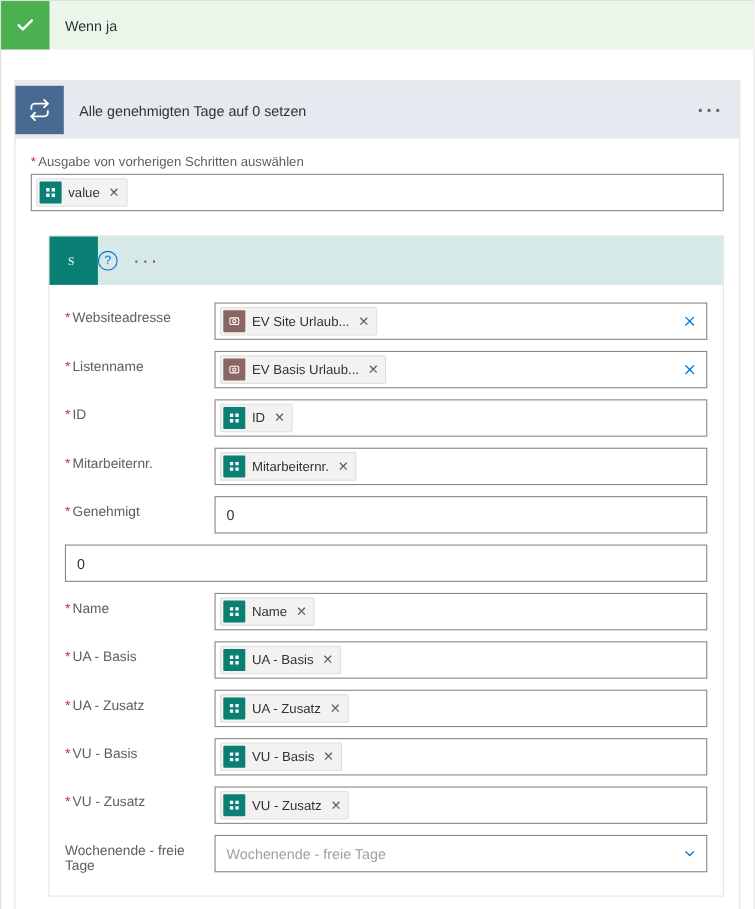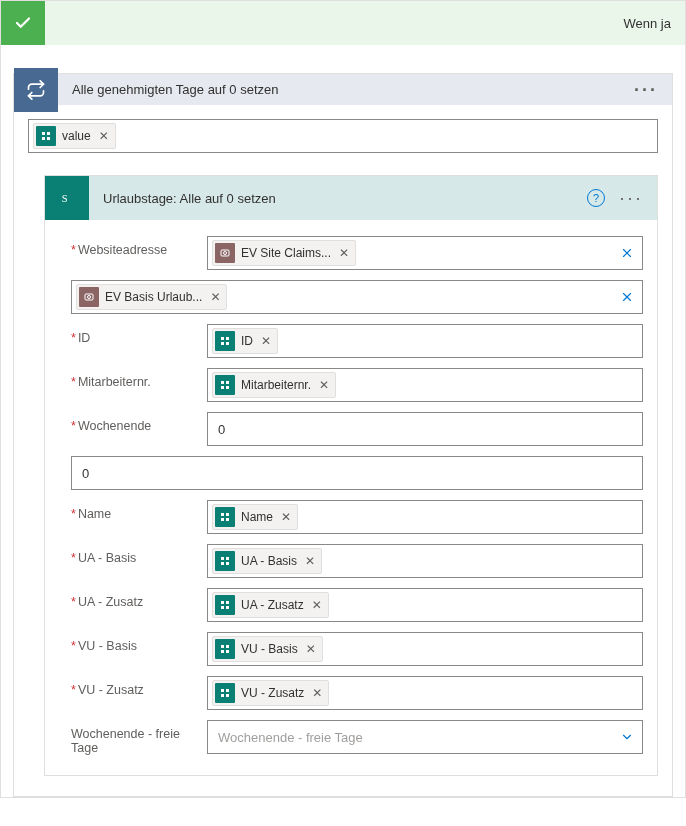--- a/index.html
+++ b/index.html
@@ -13,21 +13,20 @@
   }
   .outer-card {
     border: 1px solid #e1dfdd;
     background: #fff;
   }
   .header {
     display: flex;
     align-items: center;
     background: #eaf6ea;
     height: 44px;
-    justify-content: space-between;
   }
   .header .icon-box {
     width: 44px;
     height: 44px;
     background: #4caf50;
     display: flex;
     align-items: center;
     justify-content: center;
     color: #fff;
   }
@@ -40,21 +39,21 @@
     padding: 28px 12px 0 12px;
   }
 
   .loop-card {
     border: 1px solid #e1dfdd;
   }
   .loop-header {
     display: flex;
     align-items: center;
     background: #e6e9ef;
-    height: 31px;
+    height: 52px;
     position: relative;
   }
   .loop-header .icon-box {
     width: 44px;
     height: 44px;
     background: #486991;
     display: flex;
     align-items: center;
     justify-content: center;
     color: #fff;
@@ -176,21 +175,20 @@
   }
 
   .action-body {
     padding: 16px 14px 10px 14px;
     background: #fff;
   }
   .form-row {
     display: flex;
     align-items: flex-start;
     margin-bottom: 10px;
-    margin-left: 12px;
   }
   .form-row .lbl {
     width: 136px;
     padding-top: 7px;
     font-size: 12.5px;
     color: #605e5c;
   }
   .form-row .ctrl {
     flex: 1;
   }
@@ -241,72 +239,73 @@
               <path d="M3 11V9a4 4 0 0 1 4-4h14"></path>
             <polyline points="7 23 3 19 7 15"></polyline>
               <path d="M21 13v2a4 4 0 0 1-4 4H3"></path>
           </svg>
         </div>
         <div class="title">Alle genehmigten Tage auf 0 setzen</div>
         <div class="actions dots">···</div>
       </div>
 
       <div class="loop-body">
+        <div class="field-label req">Ausgabe von vorherigen Schritten auswählen</div>
         <div class="input-box">
           <span class="token">
             <span class="tk-icon tk-sp">
               <svg width="12" height="12" viewBox="0 0 24 24" fill="white">
                   <path d="M4 4h6v6H4zM14 4h6v6h-6zM4 14h6v6H4zM14 14h6v6h-6z"></path>
                 </svg>
             </span>
             <span>value</span>
             <span class="tk-remove">✕</span>
           </span>
         </div>
 
         <div class="action-card">
           <div class="action-header">
             <div class="icon-box">
               <svg width="18" height="18" viewBox="0 0 24 24" fill="white">
                   <text x="5" y="17" font-size="14" font-family="Segoe UI" fill="white">S</text>
                 </svg>
             </div>
-            <div class="title">Urlaubstage: Alle auf 0 setzen</div>
             <div class="actions">
               <div class="help-icon">?</div>
               <div class="dots" style="color:#605e5c;">···</div>
             </div>
           </div>
 
           <div class="action-body" id="action-body">
 
           <div class="form-row">
                 <div class="lbl req">Websiteadresse</div>
                 <div class="ctrl">
                   <div class="input-box">
                     <span class="token">
                       <span class="tk-icon tk-env">
                         <svg width="12" height="12" viewBox="0 0 24 24" fill="none" stroke="white" stroke-width="2">
                           <rect x="4" y="6" width="16" height="12" rx="2"></rect>
                           <circle cx="12" cy="12" r="3"></circle>
                         </svg>
                       </span>
-                      <span>EV Site Claims...</span>
+                      <span>EV Site Urlaub...</span>
                       <span class="tk-remove">✕</span>
                     </span>
                     <span class="right-icon clear">
                       <svg width="14" height="14" viewBox="0 0 24 24" fill="none" stroke="#0078d4" stroke-width="2" stroke-linecap="round">
                         <line x1="18" y1="6" x2="6" y2="18"></line>
                         <line x1="6" y1="6" x2="18" y2="18"></line>
                       </svg>
                     </span>
                   </div>
                 </div>
               </div>
               <div class="form-row">
+                <div class="lbl req">Listenname</div>
                 <div class="ctrl">
                   <div class="input-box">
                     <span class="token">
                       <span class="tk-icon tk-env">
                         <svg width="12" height="12" viewBox="0 0 24 24" fill="none" stroke="white" stroke-width="2">
                           <rect x="4" y="6" width="16" height="12" rx="2"></rect>
                           <circle cx="12" cy="12" r="3"></circle>
                         </svg>
                       </span>
                       <span>EV Basis Urlaub...</span>
@@ -347,21 +346,21 @@
                           <path d="M4 4h6v6H4zM14 4h6v6h-6zM4 14h6v6H4zM14 14h6v6h-6z"></path>
                         </svg>
                       </span>
                       <span>Mitarbeiternr.</span>
                       <span class="tk-remove">✕</span>
                     </span>
                   </div>
                 </div>
               </div>
               <div class="form-row">
-                <div class="lbl req">Wochenende</div>
+                <div class="lbl req">Genehmigt</div>
                 <div class="ctrl">
                   <div class="input-box">
                     <span class="text-plain">0</span>
                   </div>
                 </div>
               </div>
               <div class="form-row">
                 <div class="ctrl">
                   <div class="input-box">
                     <span class="text-plain">0</span>

